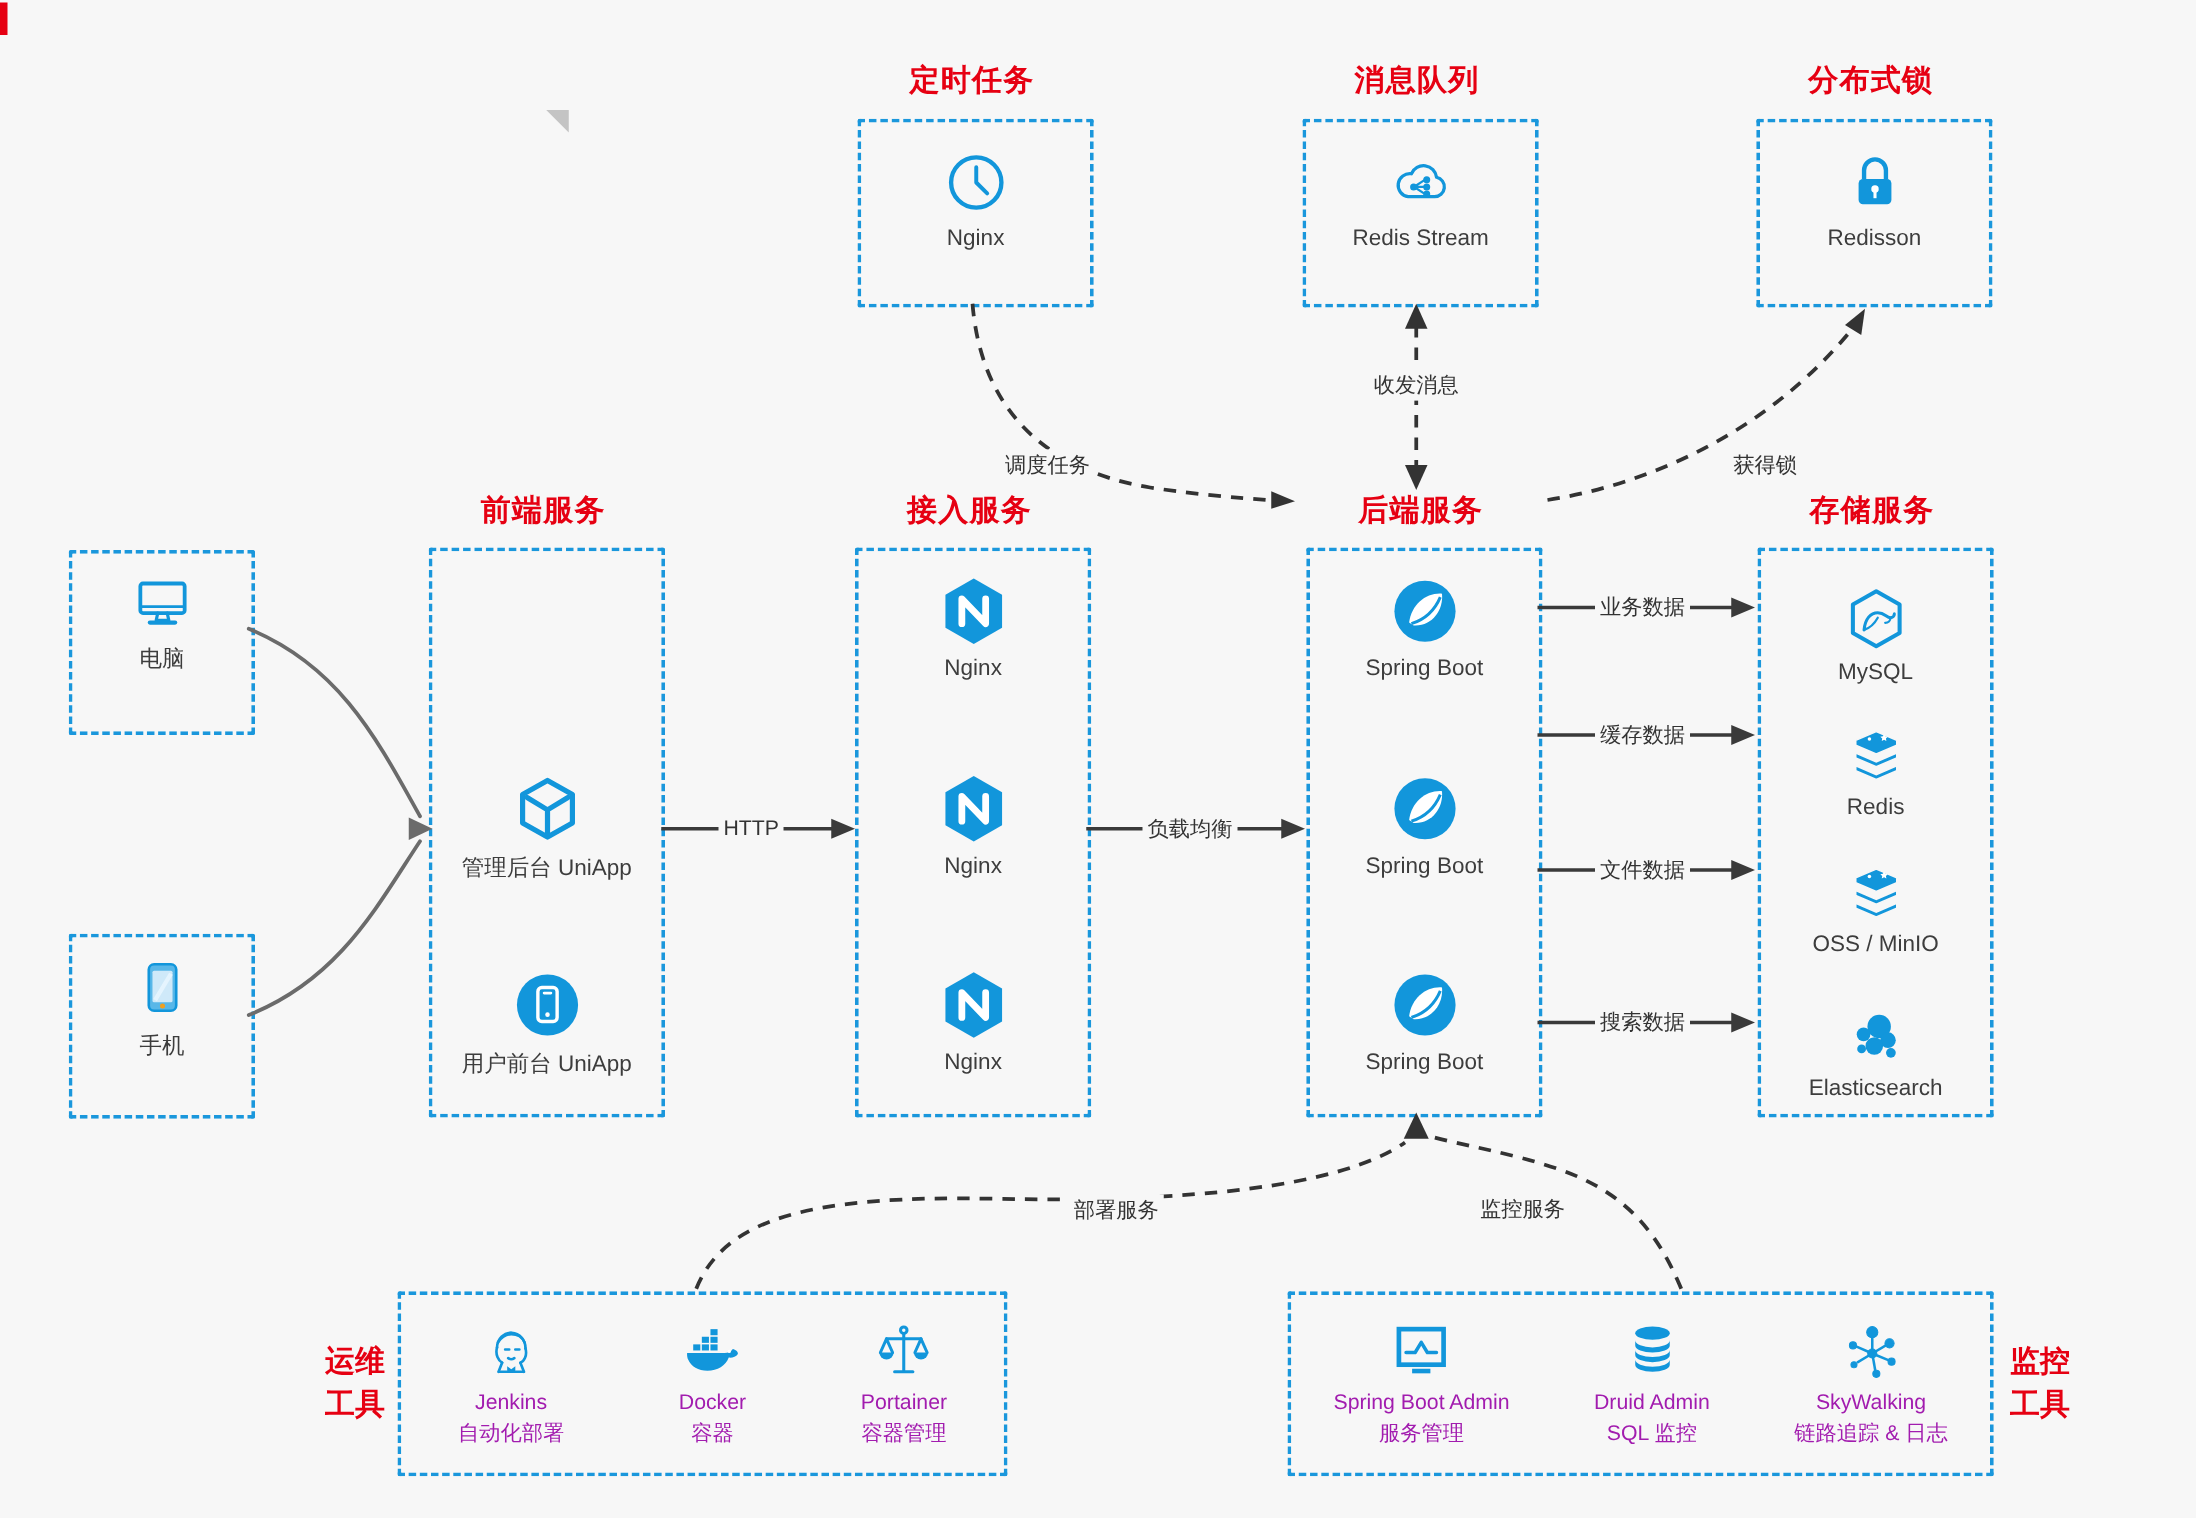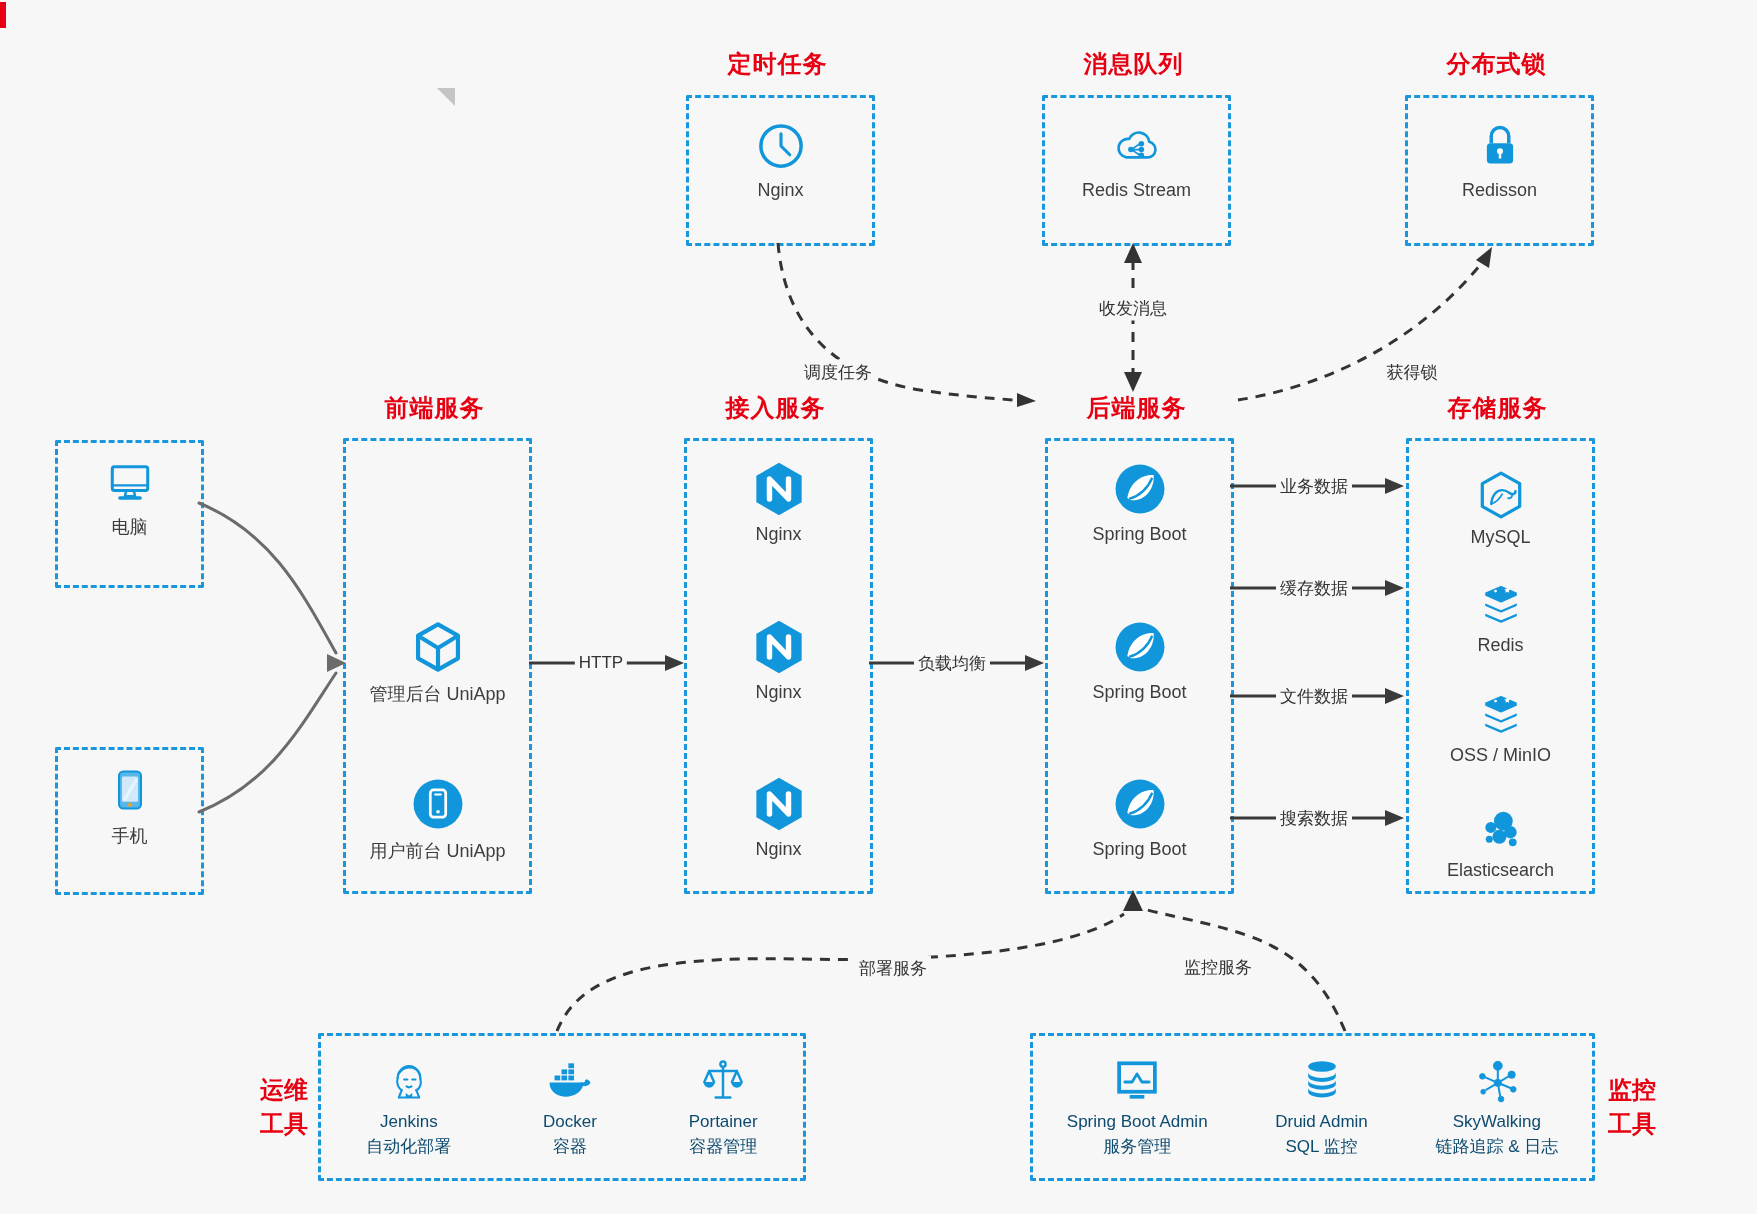--- a/index.html
+++ b/index.html
@@ -18,21 +18,21 @@
   .wires{position:absolute;left:0;top:0;z-index:2;pointer-events:none;}
   .note{position:absolute;left:55px;top:88px;width:400px;height:62px;background:#fbf2a6;
         z-index:4;clip-path:polygon(0 0,calc(100% - 17px) 0,100% 17px,100% 100%,0 100%);}
   .note-text{position:absolute;left:13px;top:9px;font-size:16px;line-height:22px;color:#4a4a4a;}
   .note-fold{position:absolute;left:437px;top:88px;width:0;height:0;z-index:5;
              border-left:18px solid #c4c4c4;border-top:18px solid transparent;
              transform:rotate(180deg);}
   .bottom-items{position:absolute;left:0;right:0;top:0;bottom:0;display:flex;
                 justify-content:space-around;align-items:center;z-index:3;}
   .bottom-item{display:flex;flex-direction:column;align-items:center;gap:2px;}
-  .bottom-item .name,.bottom-item .desc{font-size:17px;line-height:23px;color:#0c4a6e;white-space:nowrap;}
+  .bottom-item .name,.bottom-item .desc{font-size:17px;line-height:23px;color:#a21caf;white-space:nowrap;}
   .red-mark{position:absolute;left:0;top:2px;width:6px;height:26px;background:#e60012;z-index:6;}
   svg{display:block;}
 </style>
 </head>
 <body>
 
 <div class="canvas">
 
   <div class="red-mark"></div>
 

